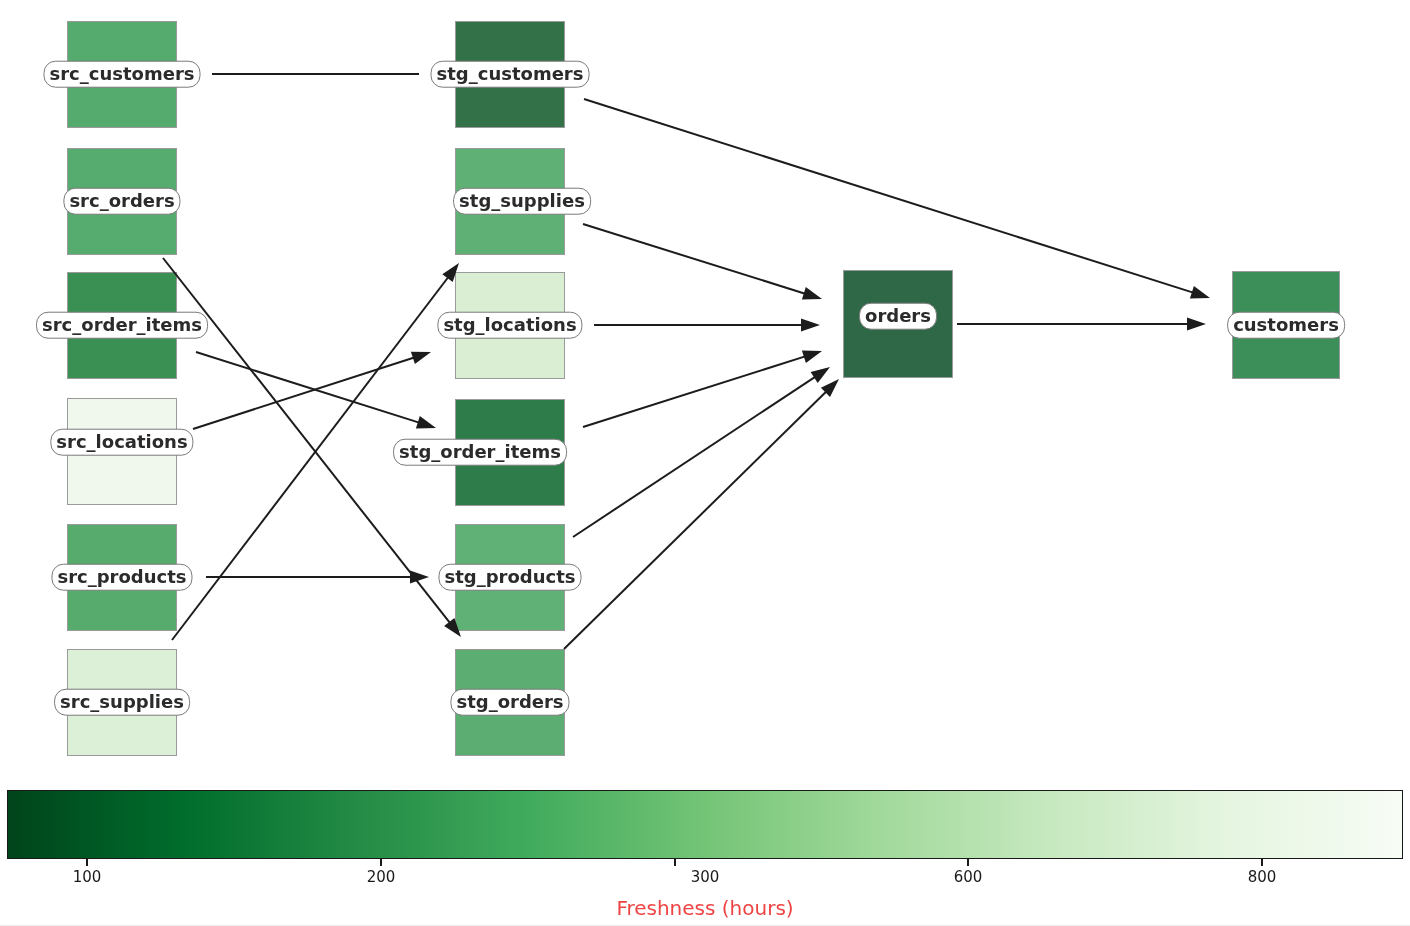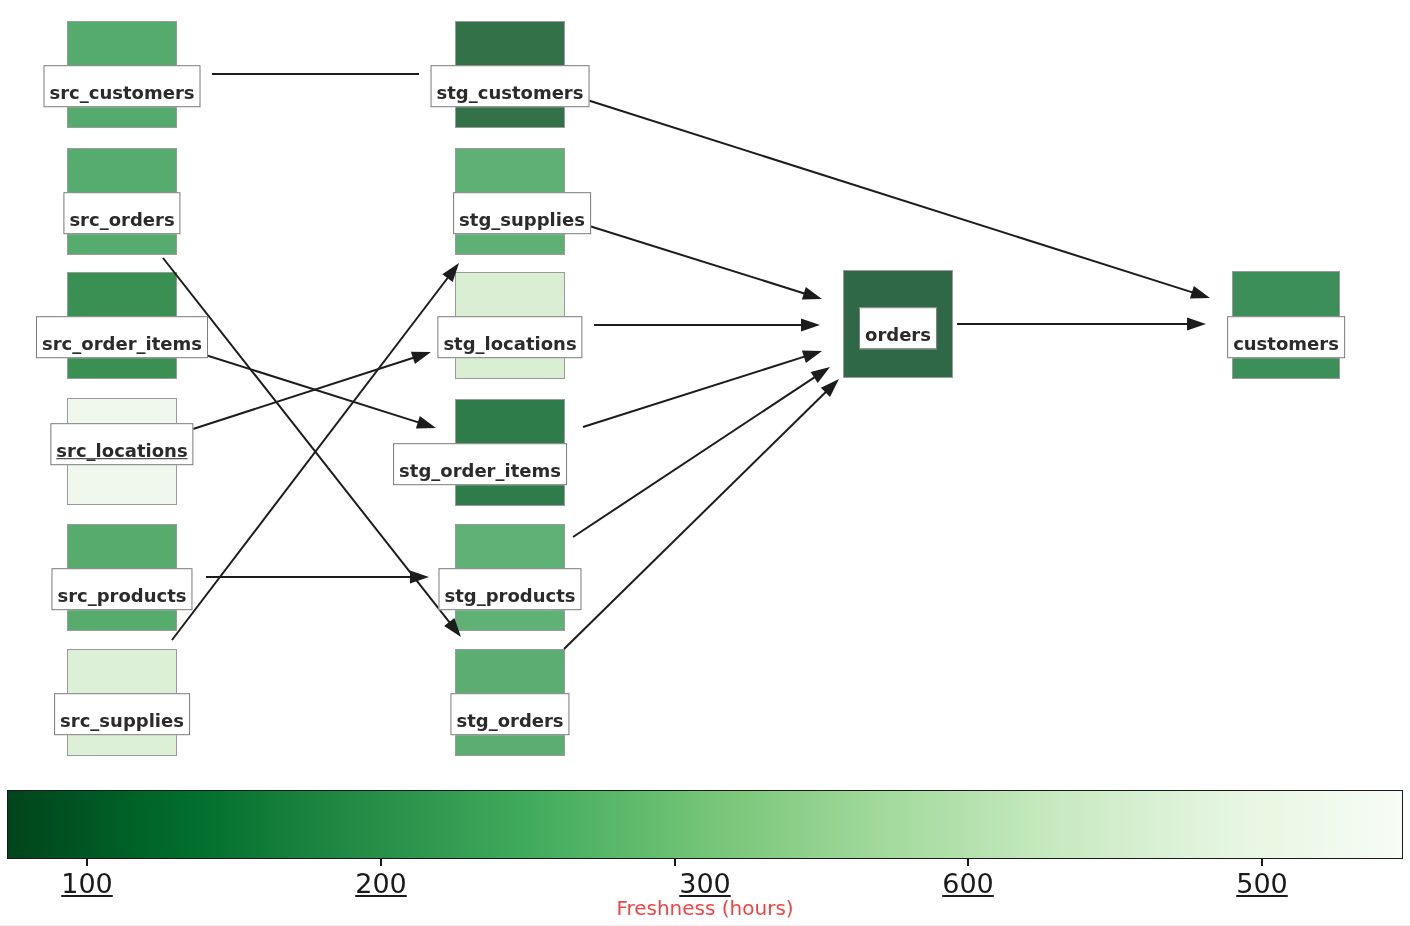--- a/index.html
+++ b/index.html
@@ -37,51 +37,49 @@
   }
   .edge-arrowhead {
     fill: #1c1c1c;
     stroke: none;
   }
   .node-label {
     position: absolute;
     transform: translate(-50%, -50%);
     background: #ffffff;
     border: 1.5px solid #7a7a7a;
-    border-radius: 0;
-    padding: 16px 5px 2px 5px;
+    border-radius: 12px;
+    padding: 1px 5px 2px 5px;
     font-size: 18px;
     font-weight: bold;
     color: #2b2b2b;
     white-space: nowrap;
     line-height: 1.2;
-    margin-top: 12px;
   }
   .colorbar {
     position: absolute;
     box-sizing: border-box;
     border: 1.2px solid #1a1a1a;
   }
   .colorbar-gradient {
     width: 100%;
     height: 100%;
   }
   .cbar-tick-mark {
     position: absolute;
     width: 1.5px;
     background: #1a1a1a;
   }
   .cbar-tick-label {
     position: absolute;
     transform: translateX(-50%);
-    font-size: 27px;
+    font-size: 15px;
     color: #1a1a1a;
     line-height: 1;
     white-space: nowrap;
-    text-decoration: underline;
   }
   .cbar-axis-label {
     position: absolute;
     transform: translateX(-50%);
     font-size: 20px;
     color: #ef4444;
     line-height: 1;
     white-space: nowrap;
   }
   .figure-bottom-edge {
@@ -135,21 +133,21 @@
       <polygon points="830,367 817.7,382.9 810.6,372.1" class="edge-arrowhead"></polygon>
       <line x1="564" y1="649" x2="827.5829764741034" y2="390.2094412799712" class="edge-line"></line>
       <polygon points="839,379 830.0,396.9 820.9,387.7" class="edge-arrowhead"></polygon>
       <line x1="957" y1="324" x2="1190" y2="324" class="edge-line"></line>
       <polygon points="1206,324 1187.0,330.5 1187.0,317.5" class="edge-arrowhead"></polygon>
     </svg>
   <div class="layer">
       <div class="node-label" style="left: 122px; top: 74px;">src_customers</div>
       <div class="node-label" style="left: 122px; top: 201px;">src_orders</div>
       <div class="node-label" style="left: 122px; top: 325px;">src_order_items</div>
-      <div class="node-label" style="left: 122px; top: 432px; text-decoration: underline;">src_locations</div>
+      <div class="node-label" style="left: 122px; top: 442px;">src_locations</div>
       <div class="node-label" style="left: 122px; top: 577px;">src_products</div>
       <div class="node-label" style="left: 122px; top: 702px; text-align: right;">src_supplies</div>
       <div class="node-label" style="left: 510px; top: 74px;">stg_customers</div>
       <div class="node-label" style="left: 522px; top: 201px;">stg_supplies</div>
       <div class="node-label" style="left: 510px; top: 325px;">stg_locations</div>
       <div class="node-label" style="left: 480px; top: 452px;">stg_order_items</div>
       <div class="node-label" style="left: 510px; top: 577px;">stg_products</div>
       <div class="node-label" style="left: 510px; top: 702px;">stg_orders</div>
       <div class="node-label" style="left: 898px; top: 316px;">orders</div>
       <div class="node-label" style="left: 1286px; top: 325px;">customers</div>
@@ -161,18 +159,18 @@
   <div class="layer">
       <div class="cbar-tick-mark" style="left: 86.25px; top: 859px; height: 7px;"></div>
       <div class="cbar-tick-label" style="left: 87px; top: 870px;">100</div>
       <div class="cbar-tick-mark" style="left: 380.25px; top: 859px; height: 7px;"></div>
       <div class="cbar-tick-label" style="left: 381px; top: 870px;">200</div>
       <div class="cbar-tick-mark" style="left: 674.25px; top: 859px; height: 7px;"></div>
       <div class="cbar-tick-label" style="left: 675px; top: 870px; margin-left: 30px;">300</div>
       <div class="cbar-tick-mark" style="left: 967.25px; top: 859px; height: 7px;"></div>
       <div class="cbar-tick-label" style="left: 968px; top: 870px;">600</div>
       <div class="cbar-tick-mark" style="left: 1261.25px; top: 859px; height: 7px;"></div>
-      <div class="cbar-tick-label" style="left: 1262px; top: 870px;">500</div>
+      <div class="cbar-tick-label" style="left: 1262px; top: 870px;">800</div>
     </div>
   <div class="cbar-axis-label" style="left: 705px; top: 898px;">Freshness (hours)</div>
 
   <div class="figure-bottom-edge"></div>
 </div>
 
 </body></html>

